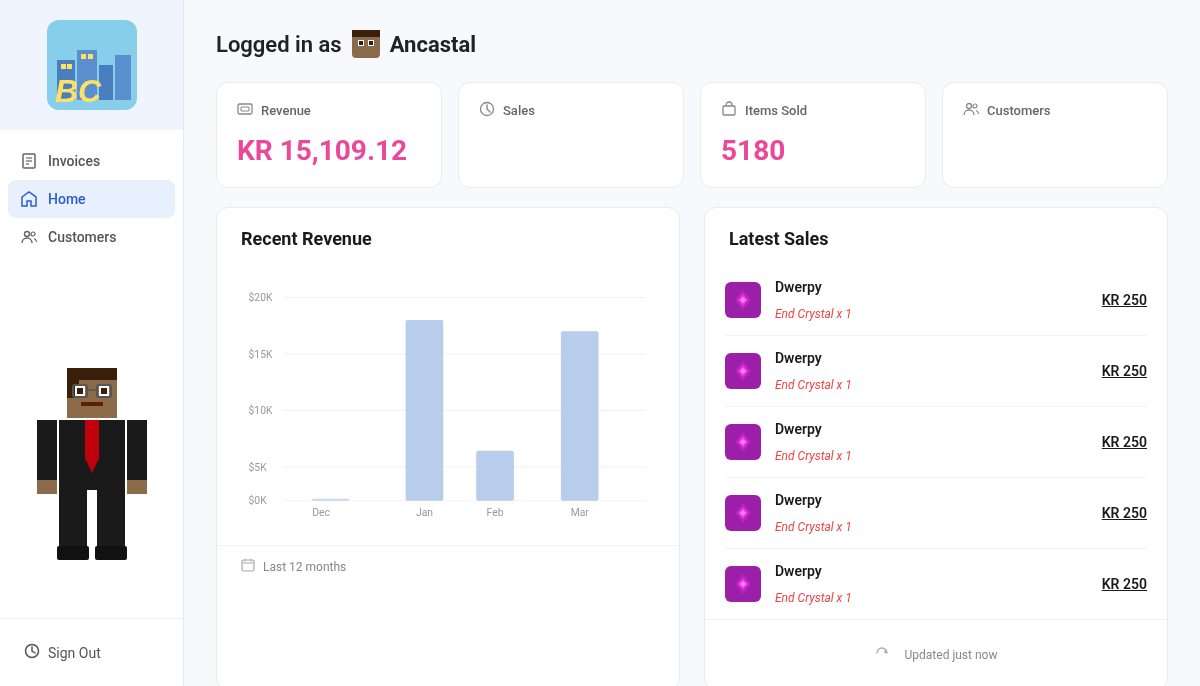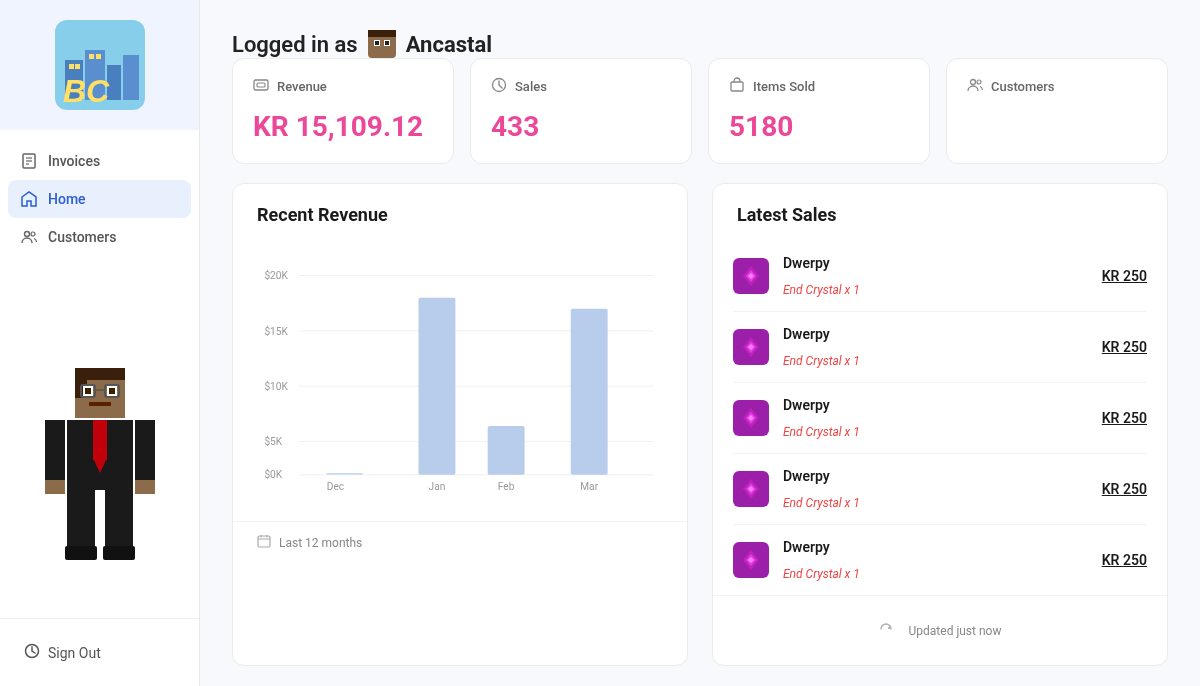--- a/index.html
+++ b/index.html
@@ -7,21 +7,21 @@
       font-family: -apple-system, BlinkMacSystemFont, 'Segoe UI', Roboto, sans-serif;
       background: #f5f5f5;
       display: flex;
       height: 686px;
       width: 1200px;
       overflow: hidden;
     }
 
     
     .sidebar {
-      width: 200px;
+      width: 184px;
       background: #fff;
       display: flex;
       flex-direction: column;
       border-right: 1px solid #e8e8e8;
       flex-shrink: 0;
     }
     .sidebar-logo {
       padding: 20px;
       display: flex;
       align-items: center;
@@ -84,20 +84,21 @@
       flex: 1;
       background: #f8f9fc;
       overflow-y: auto;
       padding: 30px 32px;
     }
 
     .page-header {
       display: flex;
       align-items: center;
       gap: 10px;
+      margin-bottom: 24px;
       font-size: 22px;
       font-weight: 600;
       color: #222;
     }
 
     
     .stats-grid {
       display: grid;
       grid-template-columns: repeat(4, 1fr);
       gap: 16px;
@@ -366,21 +367,20 @@
     <div class="stat-card">
       <div class="stat-label">
         <span>
           <svg width="16" height="16" viewBox="0 0 16 16" fill="none">
             <circle cx="8" cy="8" r="6.5" stroke="#888" stroke-width="1.3"></circle>
             <polyline points="8,4 8,8 11,11" stroke="#888" stroke-width="1.4" stroke-linecap="round"></polyline>
           </svg>
         </span>
         <span>Sales</span>
       </div>
-      <div class="stat-value">433</div>
     </div>
 
     <div class="stat-card">
       <div class="stat-label">
         <span>
           <svg width="16" height="16" viewBox="0 0 16 16" fill="none">
             <rect x="2" y="5" width="12" height="9" rx="1" stroke="#888" stroke-width="1.3"></rect>
             <path d="M5 5V4a3 3 0 016 0v1" stroke="#888" stroke-width="1.3"></path>
           </svg>
         </span>

